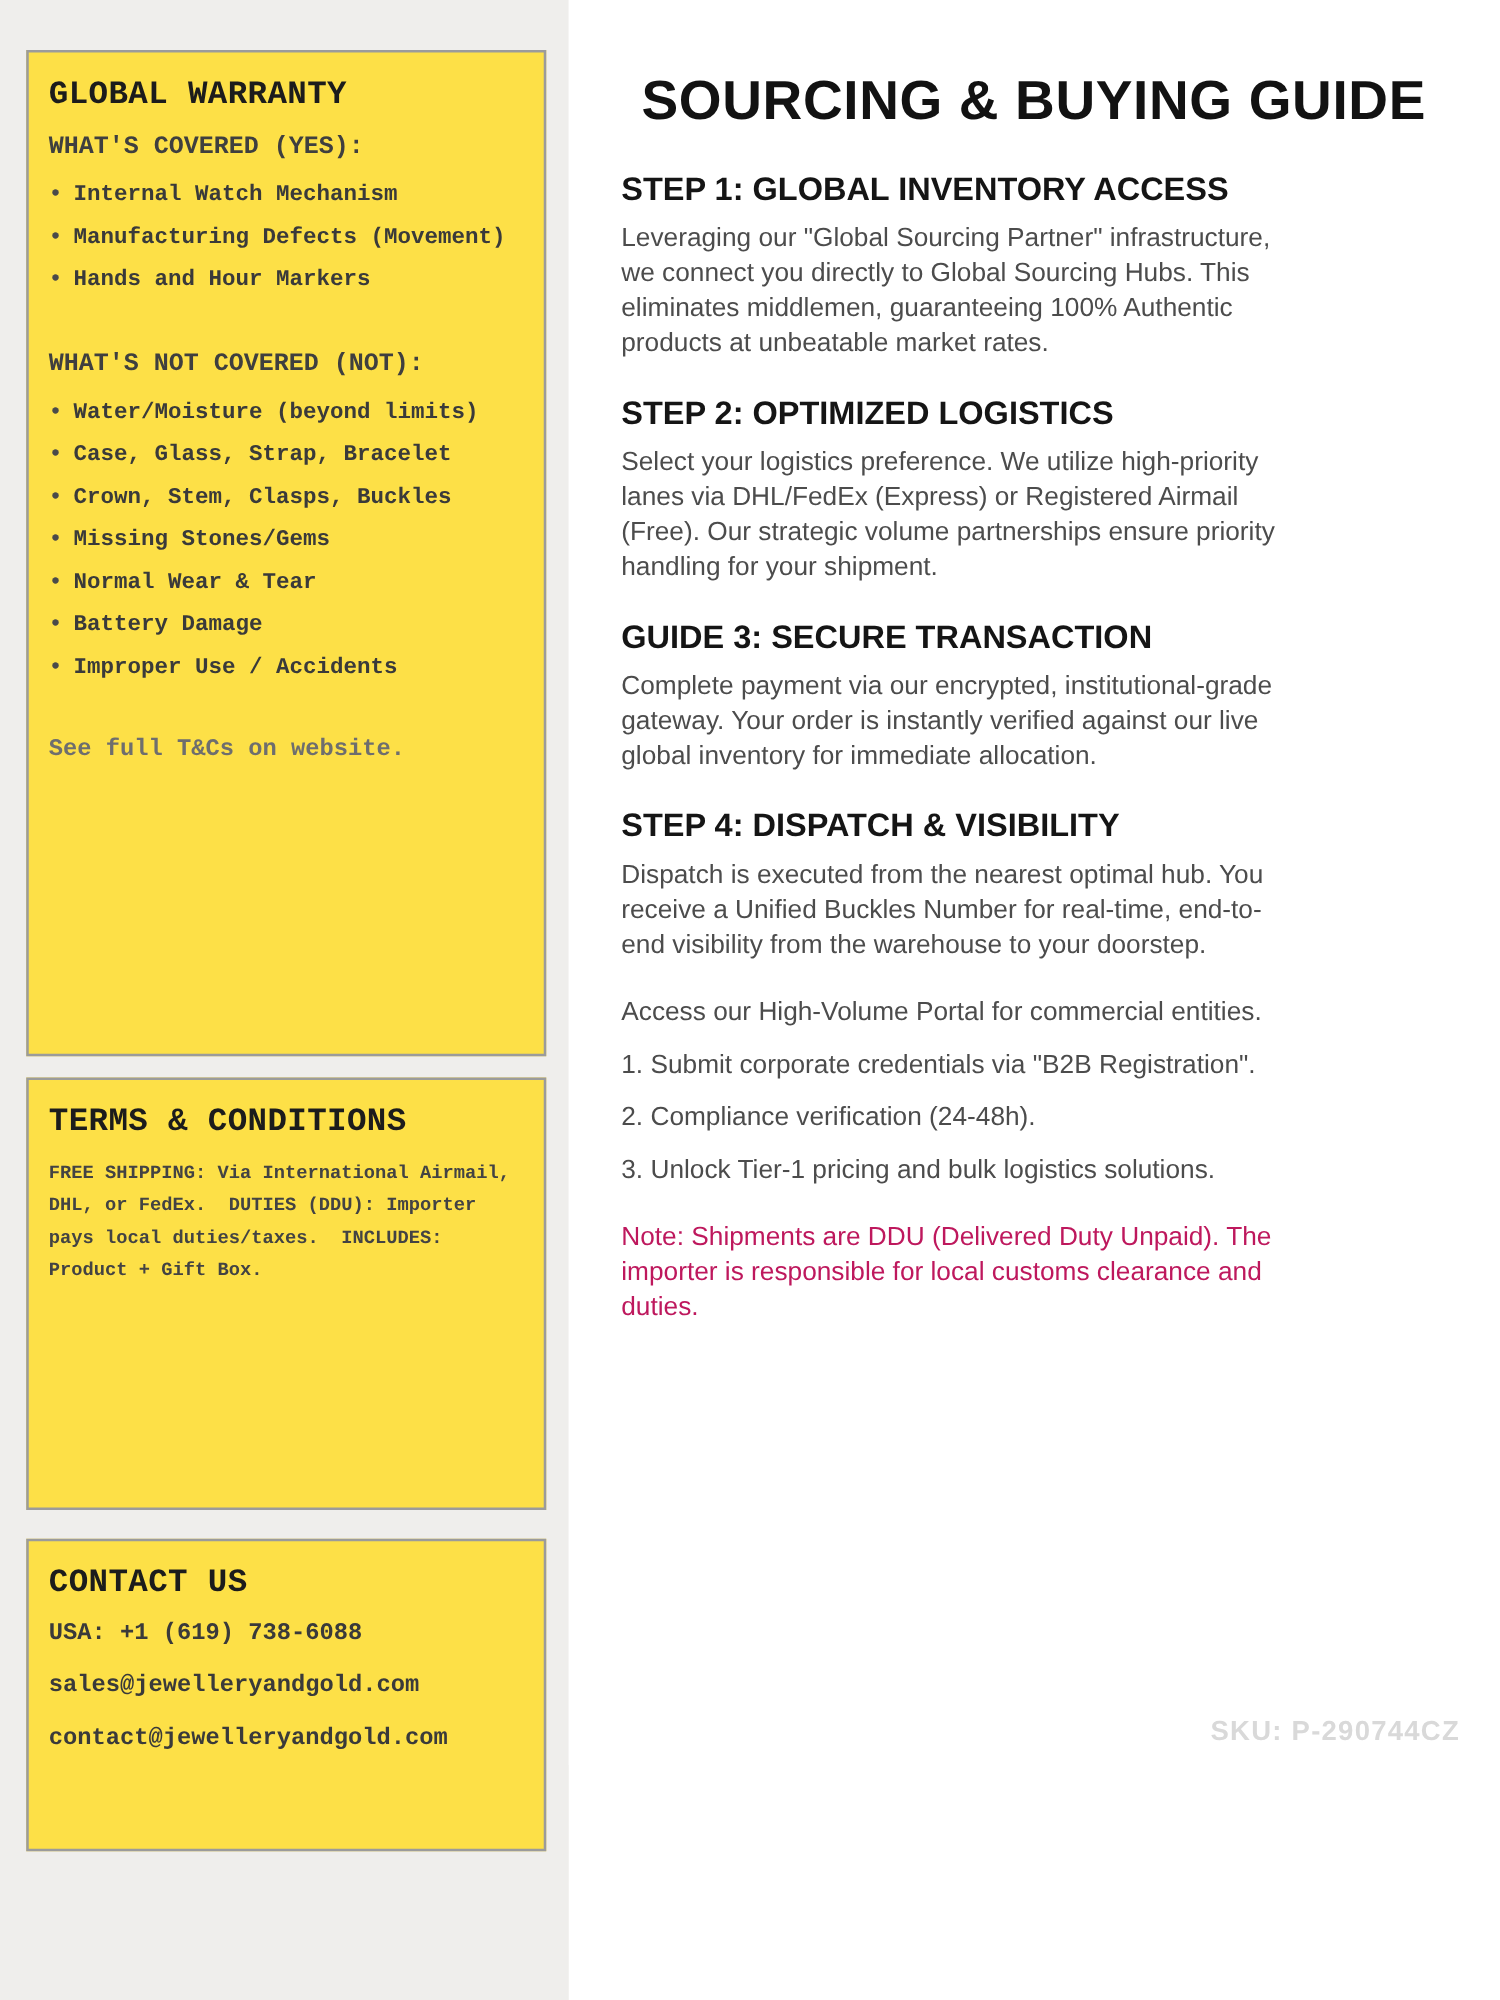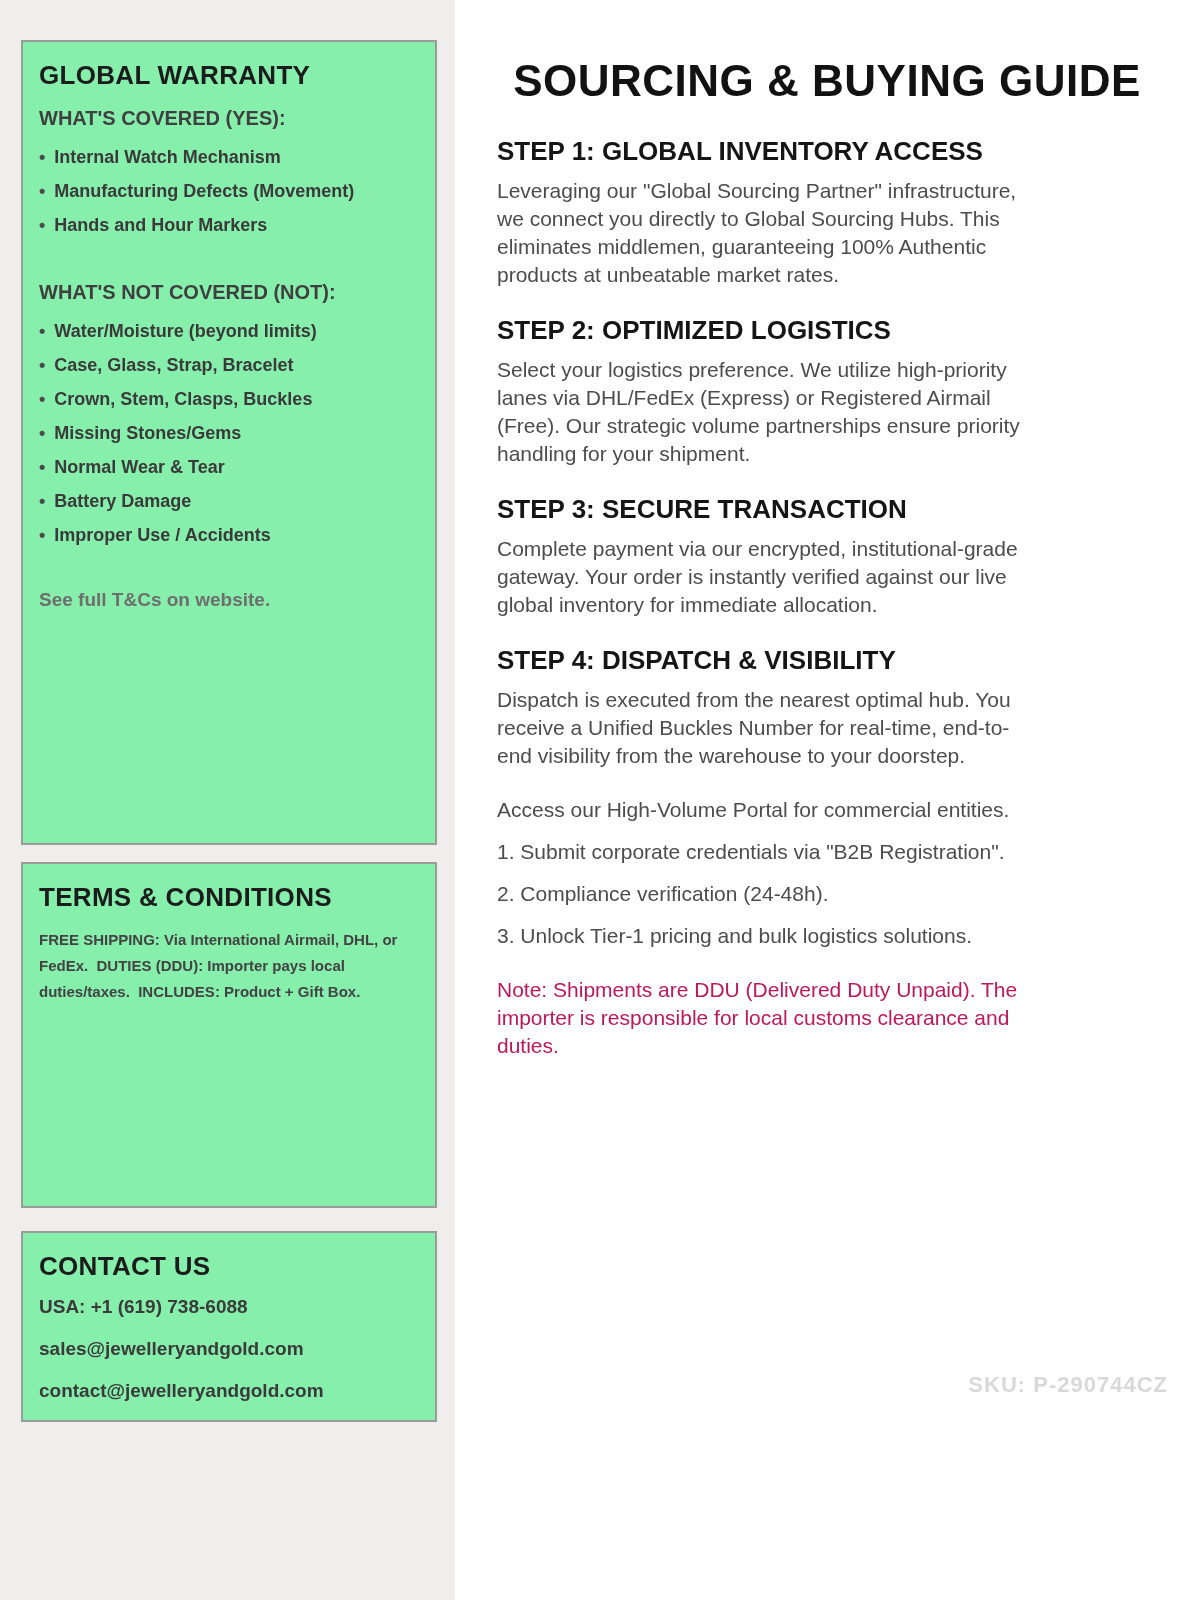--- a/index.html
+++ b/index.html
@@ -11,27 +11,28 @@
   }
 
   
   .sidebar {
     position:absolute; left:0; top:0; width:455px; height:1600px;
     background:#efeeec;
   }
   .panel {
     box-sizing:border-box;
     margin-left:21px; margin-right:18px;
-    background:#86efac;
+    background:#fde047;
     border:2px solid #9b9b9b;
     padding:18px 16px;
+    font-family:Liberation Mono, monospace;
   }
   .panel-warranty { margin-top:40px; height:805px; }
   .panel-terms    { margin-top:17px; height:346px; }
-  .panel-contact  { margin-top:23px; height:191px; }
+  .panel-contact  { margin-top:23px; height:250px; }
 
   .panel-title {
     margin:0 0 14px 0;
     font-size:26px; font-weight:bold; color:#1c1c1c; letter-spacing:.3px;
   }
   .sub-heading {
     margin:16px 0 18px 0;
     font-size:20px; font-weight:bold; color:#3f3f3f;
   }
   .sub-heading.second { margin-top:46px; }
@@ -153,21 +154,21 @@
         <h3 class="step-heading">STEP 1: GLOBAL INVENTORY ACCESS</h3>
         <p class="step-body">Leveraging our "Global Sourcing Partner" infrastructure, we connect you directly to Global Sourcing Hubs. This eliminates middlemen, guaranteeing 100% Authentic products at unbeatable market rates.</p>
       </div>
 
       <div class="step">
         <h3 class="step-heading">STEP 2: OPTIMIZED LOGISTICS</h3>
         <p class="step-body">Select your logistics preference. We utilize high-priority lanes via DHL/FedEx (Express) or Registered Airmail (Free). Our strategic volume partnerships ensure priority handling for your shipment.</p>
       </div>
 
       <div class="step">
-        <h3 class="step-heading">STEP 3: SECURE TRANSACTION</h3>
+        <h3 class="step-heading">GUIDE 3: SECURE TRANSACTION</h3>
         <p class="step-body">Complete payment via our encrypted, institutional-grade gateway. Your order is instantly verified against our live global inventory for immediate allocation.</p>
       </div>
 
       <div class="step">
         <h3 class="step-heading">STEP 4: DISPATCH &amp; VISIBILITY</h3>
         <p class="step-body">Dispatch is executed from the nearest optimal hub. You receive a Unified Buckles Number for real-time, end-to-end visibility from the warehouse to your doorstep.</p>
       </div>
     </div>
 
   <p class="b2b-para">Access our High-Volume Portal for commercial entities.</p>

